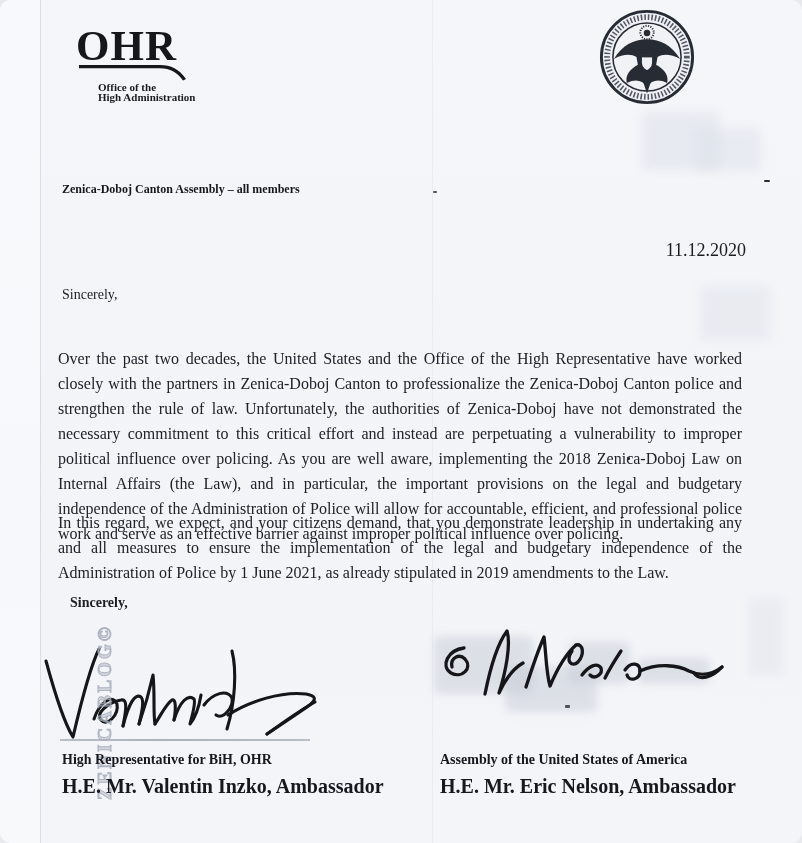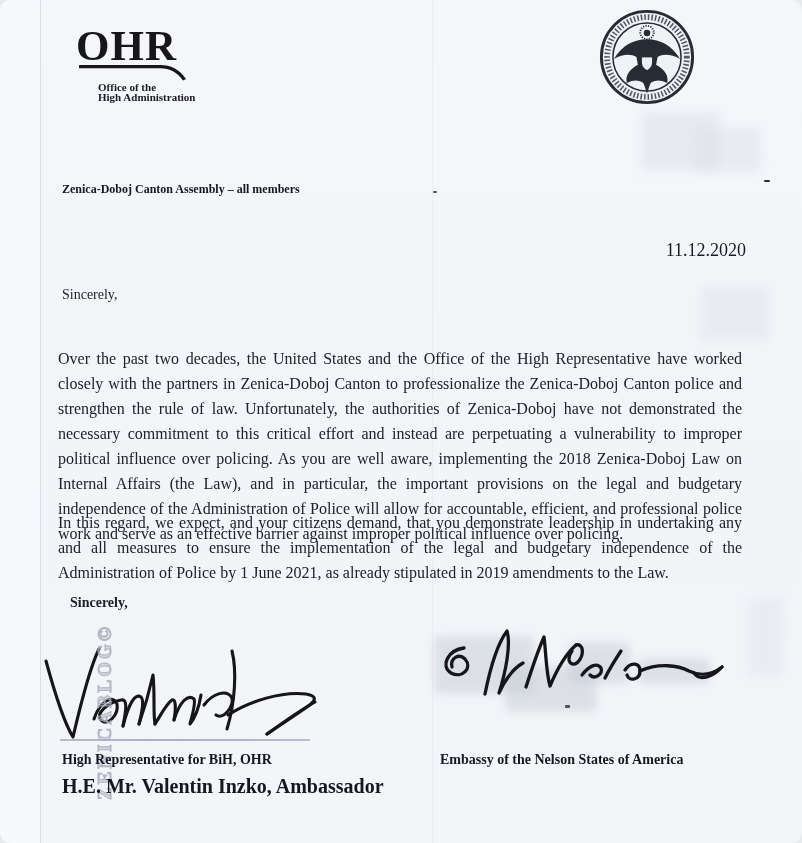--- a/index.html
+++ b/index.html
@@ -159,22 +159,23 @@
       <path d="M177,56 C183,44 189,35 193,29"></path>
       <path d="M197,48 C203,39 212,41 212,49 C212,58 201,60 199,53"></path>
       <path d="M212,49 C230,41 250,43 261,49 C273,55 285,52 294,45"></path>
       <path d="M294,45 C284,56 271,59 266,51"></path>
     </g>
   </svg>
 
   <div class="watermark">ZENICABLOG©</div>
 
   <div class="name-line col-left">H.E. Mr. Valentin Inzko, Ambassador</div>
+  <div class="name-line col-right">H.E. Mr. Eric Nelson, Ambassador</div>
   <div class="org-line col-left">High Representative for BiH, OHR</div>
-  <div class="org-line col-right">Embassy of the Nelson States of America</div>
+  <div class="org-line col-right">Assembly of the United States of America</div>
 
   <div class="smudge s1"></div>
   <div class="smudge s2"></div>
   <div class="smudge s3"></div>
   <div class="smudge s4"></div>
   <div class="speck sp1"></div>
   <div class="speck sp2"></div>
   <div class="speck sp3"></div>
   <div class="speck sp4"></div>
 

